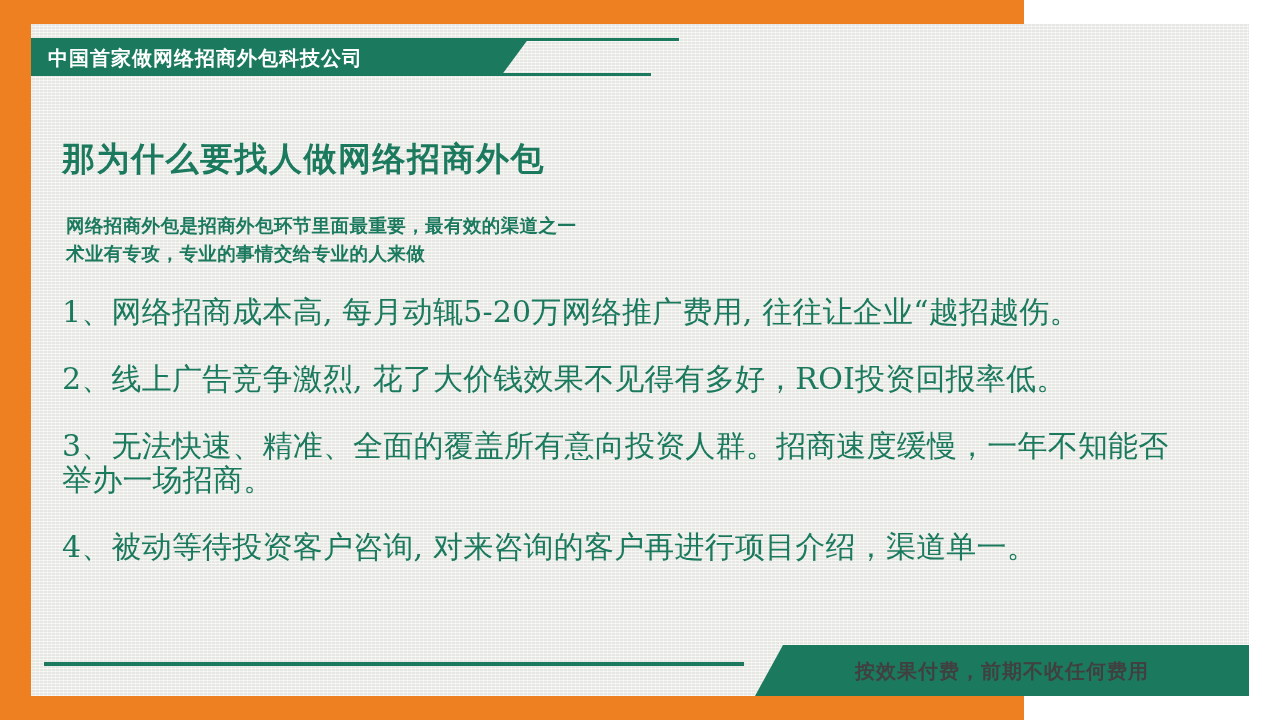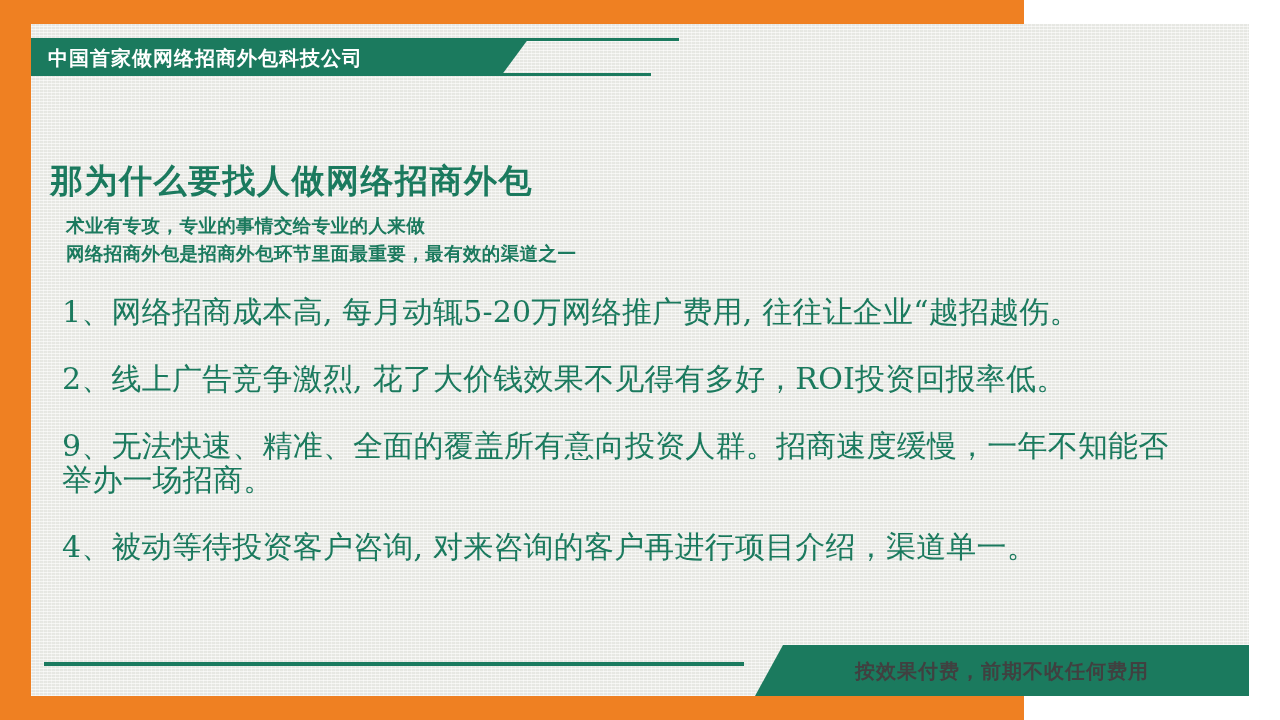--- a/index.html
+++ b/index.html
@@ -74,28 +74,27 @@
     font-size: 20px;
     font-weight: bold;
     letter-spacing: 1px;
     line-height: 22px;
     white-space: nowrap;
   }
 
   
   .headline {
     position: absolute;
-    left: 50px;
+    left: 62px;
     top: 137px;
     color: #1B7A5E;
     font-size: 33px;
     font-weight: bold;
     letter-spacing: 1.5px;
     white-space: nowrap;
-    margin-top: 22px;
   }
   .subline {
     position: absolute;
     left: 66px;
     top: 212px;
     color: #1B7A5E;
     font-size: 18.5px;
     font-weight: bold;
     letter-spacing: 0.4px;
     line-height: 28px;
@@ -165,28 +164,28 @@
 
   <div class="top-bar"></div>
   <div class="top-bar-tail"></div>
   <div class="top-bar-line"></div>
   <div class="top-bar-line2"></div>
   <div class="top-bar-label">中国首家做网络招商外包科技公司</div>
 
   <div class="headline">那为什么要找人做网络招商外包</div>
 
   <div class="subline">
+    <div>网络招商外包是招商外包环节里面最重要，最有效的渠道之一</div>
     <div>术业有专攻，专业的事情交给专业的人来做</div>
-    <div>网络招商外包是招商外包环节里面最重要，最有效的渠道之一</div>
   </div>
 
   <div class="body-list">
     <div class="body-item">1、网络招商成本高, 每月动辄5-20万网络推广费用, 往往让企业“越招越伤。</div>
     <div class="body-item">2、线上广告竞争激烈, 花了大价钱效果不见得有多好，ROI投资回报率低。</div>
-    <div class="body-item">9、无法快速、精准、全面的覆盖所有意向投资人群。招商速度缓慢，一年不知能否举办一场招商。</div>
+    <div class="body-item">3、无法快速、精准、全面的覆盖所有意向投资人群。招商速度缓慢，一年不知能否举办一场招商。</div>
     <div class="body-item">4、被动等待投资客户咨询, 对来咨询的客户再进行项目介绍，渠道单一。</div>
   </div>
 
   <div class="bottom-line"></div>
   <div class="bottom-bar-nose"></div>
   <div class="bottom-bar"></div>
   <div class="bottom-bar-label">按效果付费，前期不收任何费用</div>
 
 </div>
 

